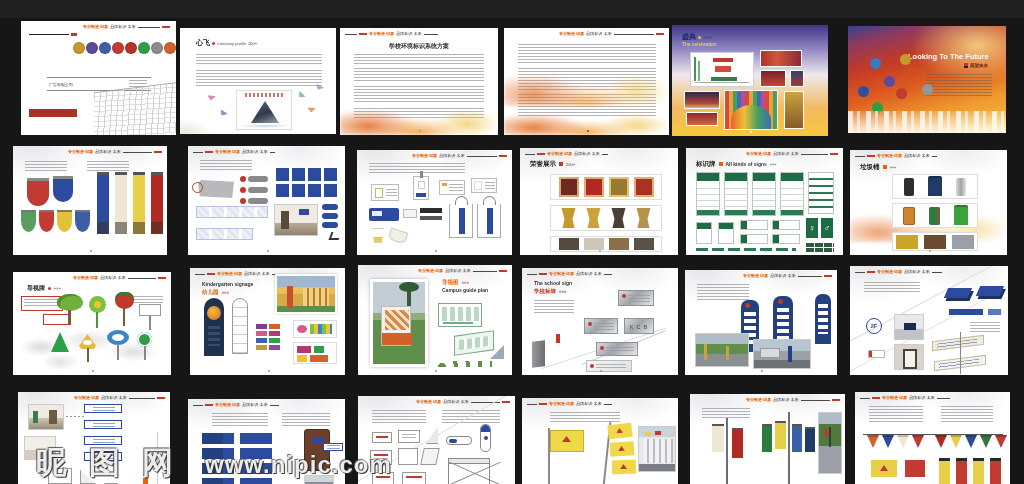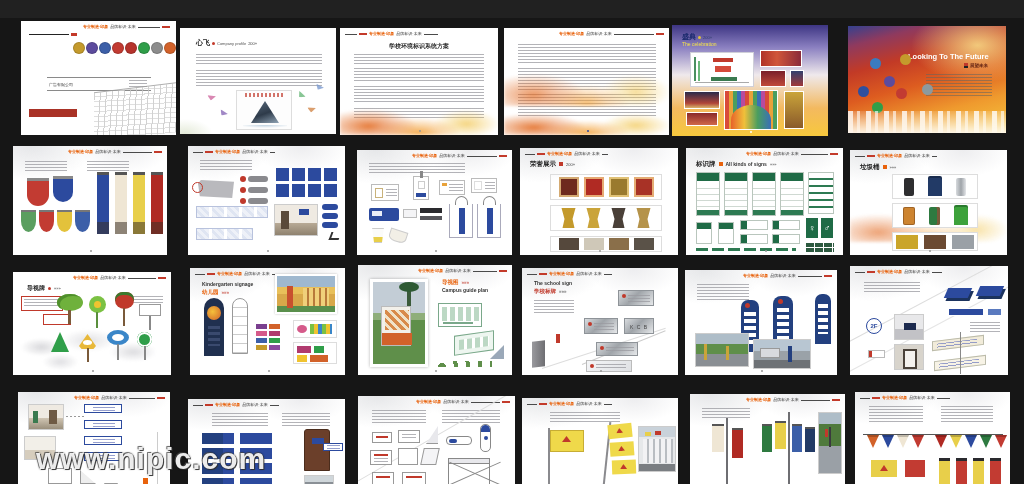--- a/index.html
+++ b/index.html
@@ -32,21 +32,21 @@
                radial-gradient(30% 50% at 80% 72%,rgba(240,192,64,.65) 0%,rgba(240,192,64,0) 70%);}
   .plane{width:8px;height:6px;clip-path:polygon(0 0,100% 55%,25% 100%);opacity:.8;}
   .pen{width:12px;height:13px;clip-path:polygon(0 0,100% 0,50% 100%);}
   .steel{background:linear-gradient(135deg,#d9dcdf 0%,#9fa4a9 45%,#e6e8ea 100%);border:1px solid #8e9398;}
   .titlecn{font-weight:bold;color:#222;}
   .titleen{color:#555;}
   .suffix{color:#444;font-size:4px;}
   .wm-site{position:absolute;left:36px;top:442px;display:flex;align-items:baseline;gap:10px;
     color:rgba(255,255,255,.92);text-shadow:0 0 2px rgba(0,0,0,.9),1px 1px 0 rgba(60,60,60,.9),-1px -1px 0 rgba(90,90,90,.7);}
   .wm-cn{font-size:31px;font-weight:bold;letter-spacing:22px;}
-  .wm-url{font-size:30px;font-weight:bold;letter-spacing:1px;}
+  .wm-url{font-size:24px;font-weight:bold;letter-spacing:1px;}
   .wm-id{position:absolute;left:794px;top:454px;font-size:12.5px;color:rgba(160,160,160,.92);letter-spacing:.3px;}
   .gridb{background:repeating-linear-gradient(90deg,rgba(0,0,0,0) 0 13px,#fff 13px 16px),
                    repeating-linear-gradient(0deg,rgba(0,0,0,0) 0 13px,#fff 13px 16px),#2c4a9e;}
   .gridw{background:repeating-linear-gradient(90deg,rgba(0,0,0,0) 0 12px,#fff 12px 15px),
                    repeating-linear-gradient(0deg,rgba(0,0,0,0) 0 12px,#fff 12px 15px),
                    repeating-linear-gradient(45deg,#eef1f8 0 3px,#dfe5f2 3px 6px);border:1px solid #b8c2dd;}
   .gridp{background:repeating-linear-gradient(90deg,rgba(0,0,0,0) 0 32px,#fff 32px 38px),
                    repeating-linear-gradient(0deg,rgba(0,0,0,0) 0 11px,#fff 11px 15px),
                    linear-gradient(90deg,#23407f 0 30%,#2c4a9e 30%);}
   .gridg{background:repeating-linear-gradient(90deg,rgba(0,0,0,0) 0 8px,#fff 8px 9px),
@@ -802,16 +802,17 @@
     <div class="ab ci" style="left: 50px; top: 68px; width: 20px; height: 17px; --c: #c23b32;"></div>
     <div class="ab" style="left:84px;top:66px;display:flex;gap:6px">
         <span class="ci" style="width: 11px; height: 26px; display: inline-block; border-top: 3px solid rgb(42, 42, 46); --c: #e8cf4a;"></span>
         <span class="ci" style="width: 11px; height: 26px; display: inline-block; border-top: 3px solid rgb(42, 42, 46); --c: #c23b32;"></span>
         <span class="ci" style="width: 11px; height: 26px; display: inline-block; border-top: 3px solid rgb(42, 42, 46); --c: #e8cf4a;"></span>
         <span class="ci" style="width: 11px; height: 26px; display: inline-block; border-top: 3px solid rgb(42, 42, 46); --c: #c23b32;"></span>
       </div>
   </div>
 
   <div class="wm-site">
+    <span class="wm-cn">昵图网</span>
     <span class="wm-url">www.nipic.com</span>
   </div>
 
 </div>
 
 </body></html>

